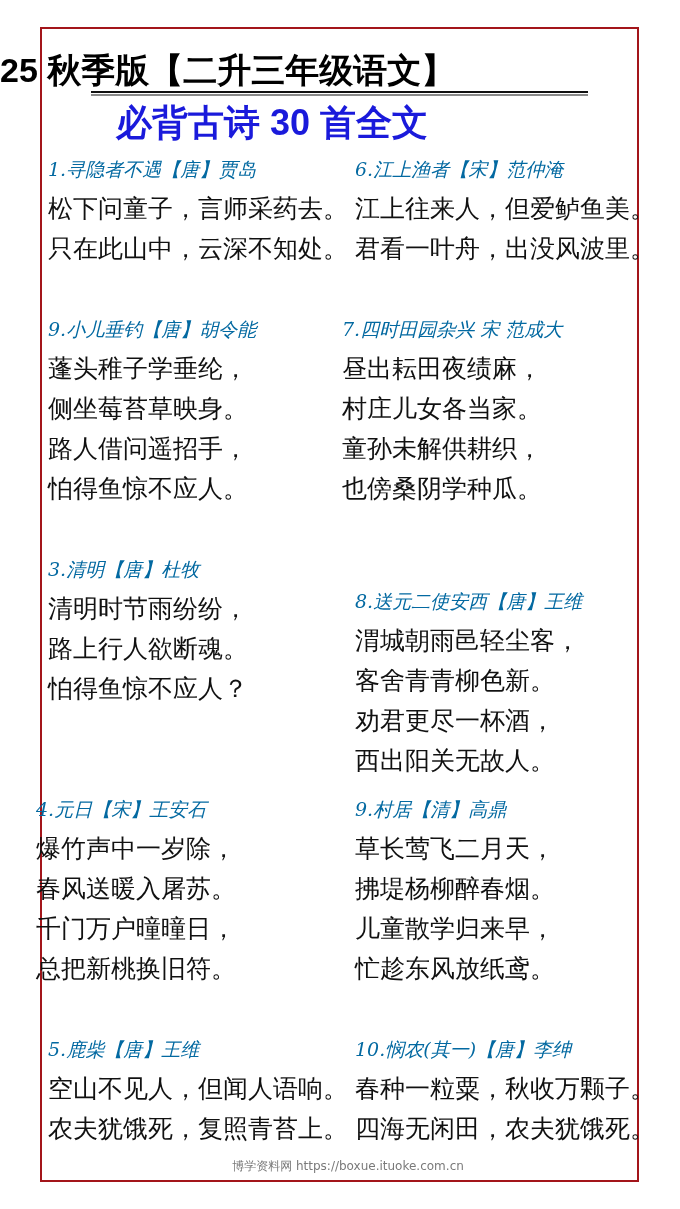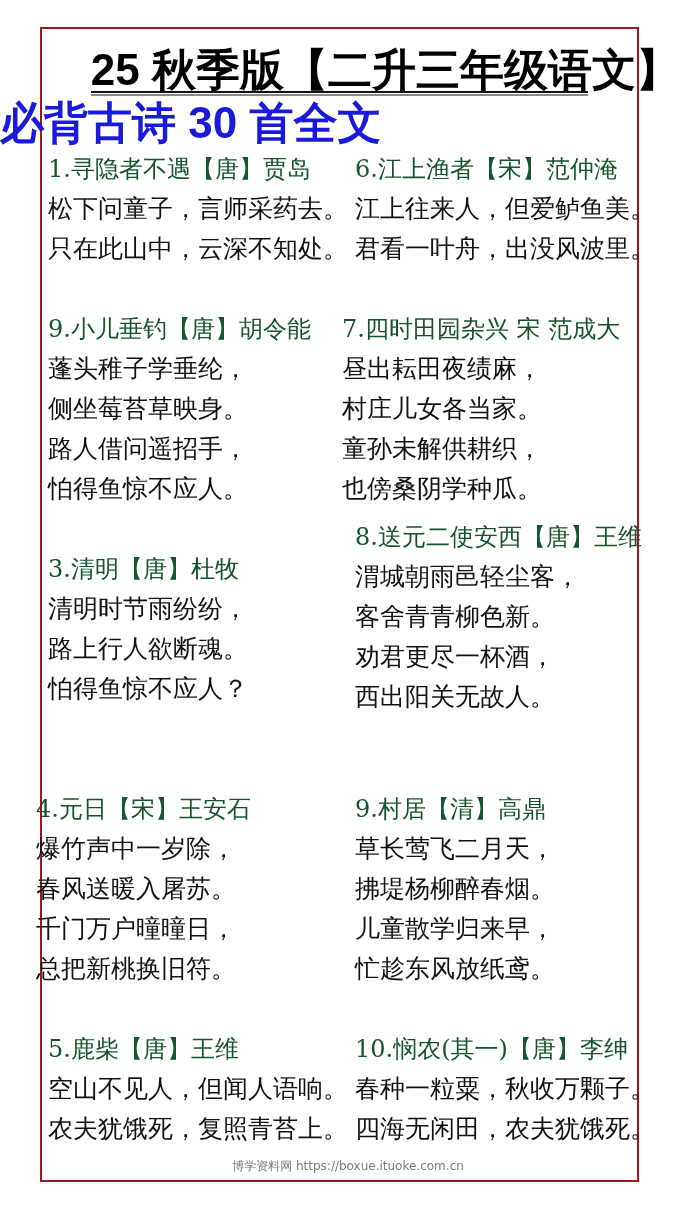--- a/index.html
+++ b/index.html
@@ -21,24 +21,24 @@
     width: 595px;
     height: 1151px;
     border: 2.5px solid #a3151a;
     box-sizing: content-box;
   }
   .title-main {
     position: absolute;
     left: 0;
     width: 680px;
     top: 50px;
-    text-align: right;
+    text-align: left;
     font-family: "Liberation Sans", "DejaVu Sans", sans-serif;
     font-weight: bold;
-    font-size: 44px;
+    font-size: 34px;
     line-height: 40px;
     color: #000000;
     letter-spacing: 0px;
   }
   .title-rule {
     position: absolute;
     left: 91px;
     width: 497px;
     top: 91px;
     height: 0;
@@ -50,37 +50,38 @@
     width: 497px;
     top: 94px;
     height: 0;
     border-top: 2px solid #8a8a8a;
   }
   .title-sub {
     position: absolute;
     left: 0;
     width: 544px;
     top: 101px;
-    text-align: left;
+    text-align: center;
     font-family: "Liberation Sans", "DejaVu Sans", sans-serif;
     font-weight: bold;
-    font-size: 44px;
+    font-size: 36px;
     line-height: 44px;
     color: #1a1adb;
   }
   .poem {
     position: absolute;
     width: 290px;
   }
   .poem-title {
-    font-size: 24px;
+    font-size: 19px;
     line-height: 22px;
-    color: #14532d;
+    color: #0369a1;
     white-space: nowrap;
     height: 22px;
+    font-style: italic;
   }
   .poem-line {
     font-size: 25px;
     line-height: 22px;
     color: #111111;
     white-space: nowrap;
     margin-top: 18px;
     height: 22px;
   }
   .footer {
@@ -148,21 +149,21 @@
 </div>
 
 <div class="poem" style="left:342px; top:318px;">
   <div class="poem-title">7.四时田园杂兴 宋 范成大</div>
   <div class="poem-line">昼出耘田夜绩麻，</div>
   <div class="poem-line">村庄儿女各当家。</div>
   <div class="poem-line">童孙未解供耕织，</div>
   <div class="poem-line">也傍桑阴学种瓜。</div>
 </div>
 
-<div class="poem" style="left:355px; top:526px;">
+<div class="poem" style="left:355px; top:590px;">
   <div class="poem-title">8.送元二使安西【唐】王维</div>
   <div class="poem-line">渭城朝雨邑轻尘客，</div>
   <div class="poem-line">客舍青青柳色新。</div>
   <div class="poem-line">劝君更尽一杯酒，</div>
   <div class="poem-line">西出阳关无故人。</div>
 </div>
 
 <div class="poem" style="left:355px; top:798px;">
   <div class="poem-title">9.村居【清】高鼎</div>
   <div class="poem-line">草长莺飞二月天，</div>

